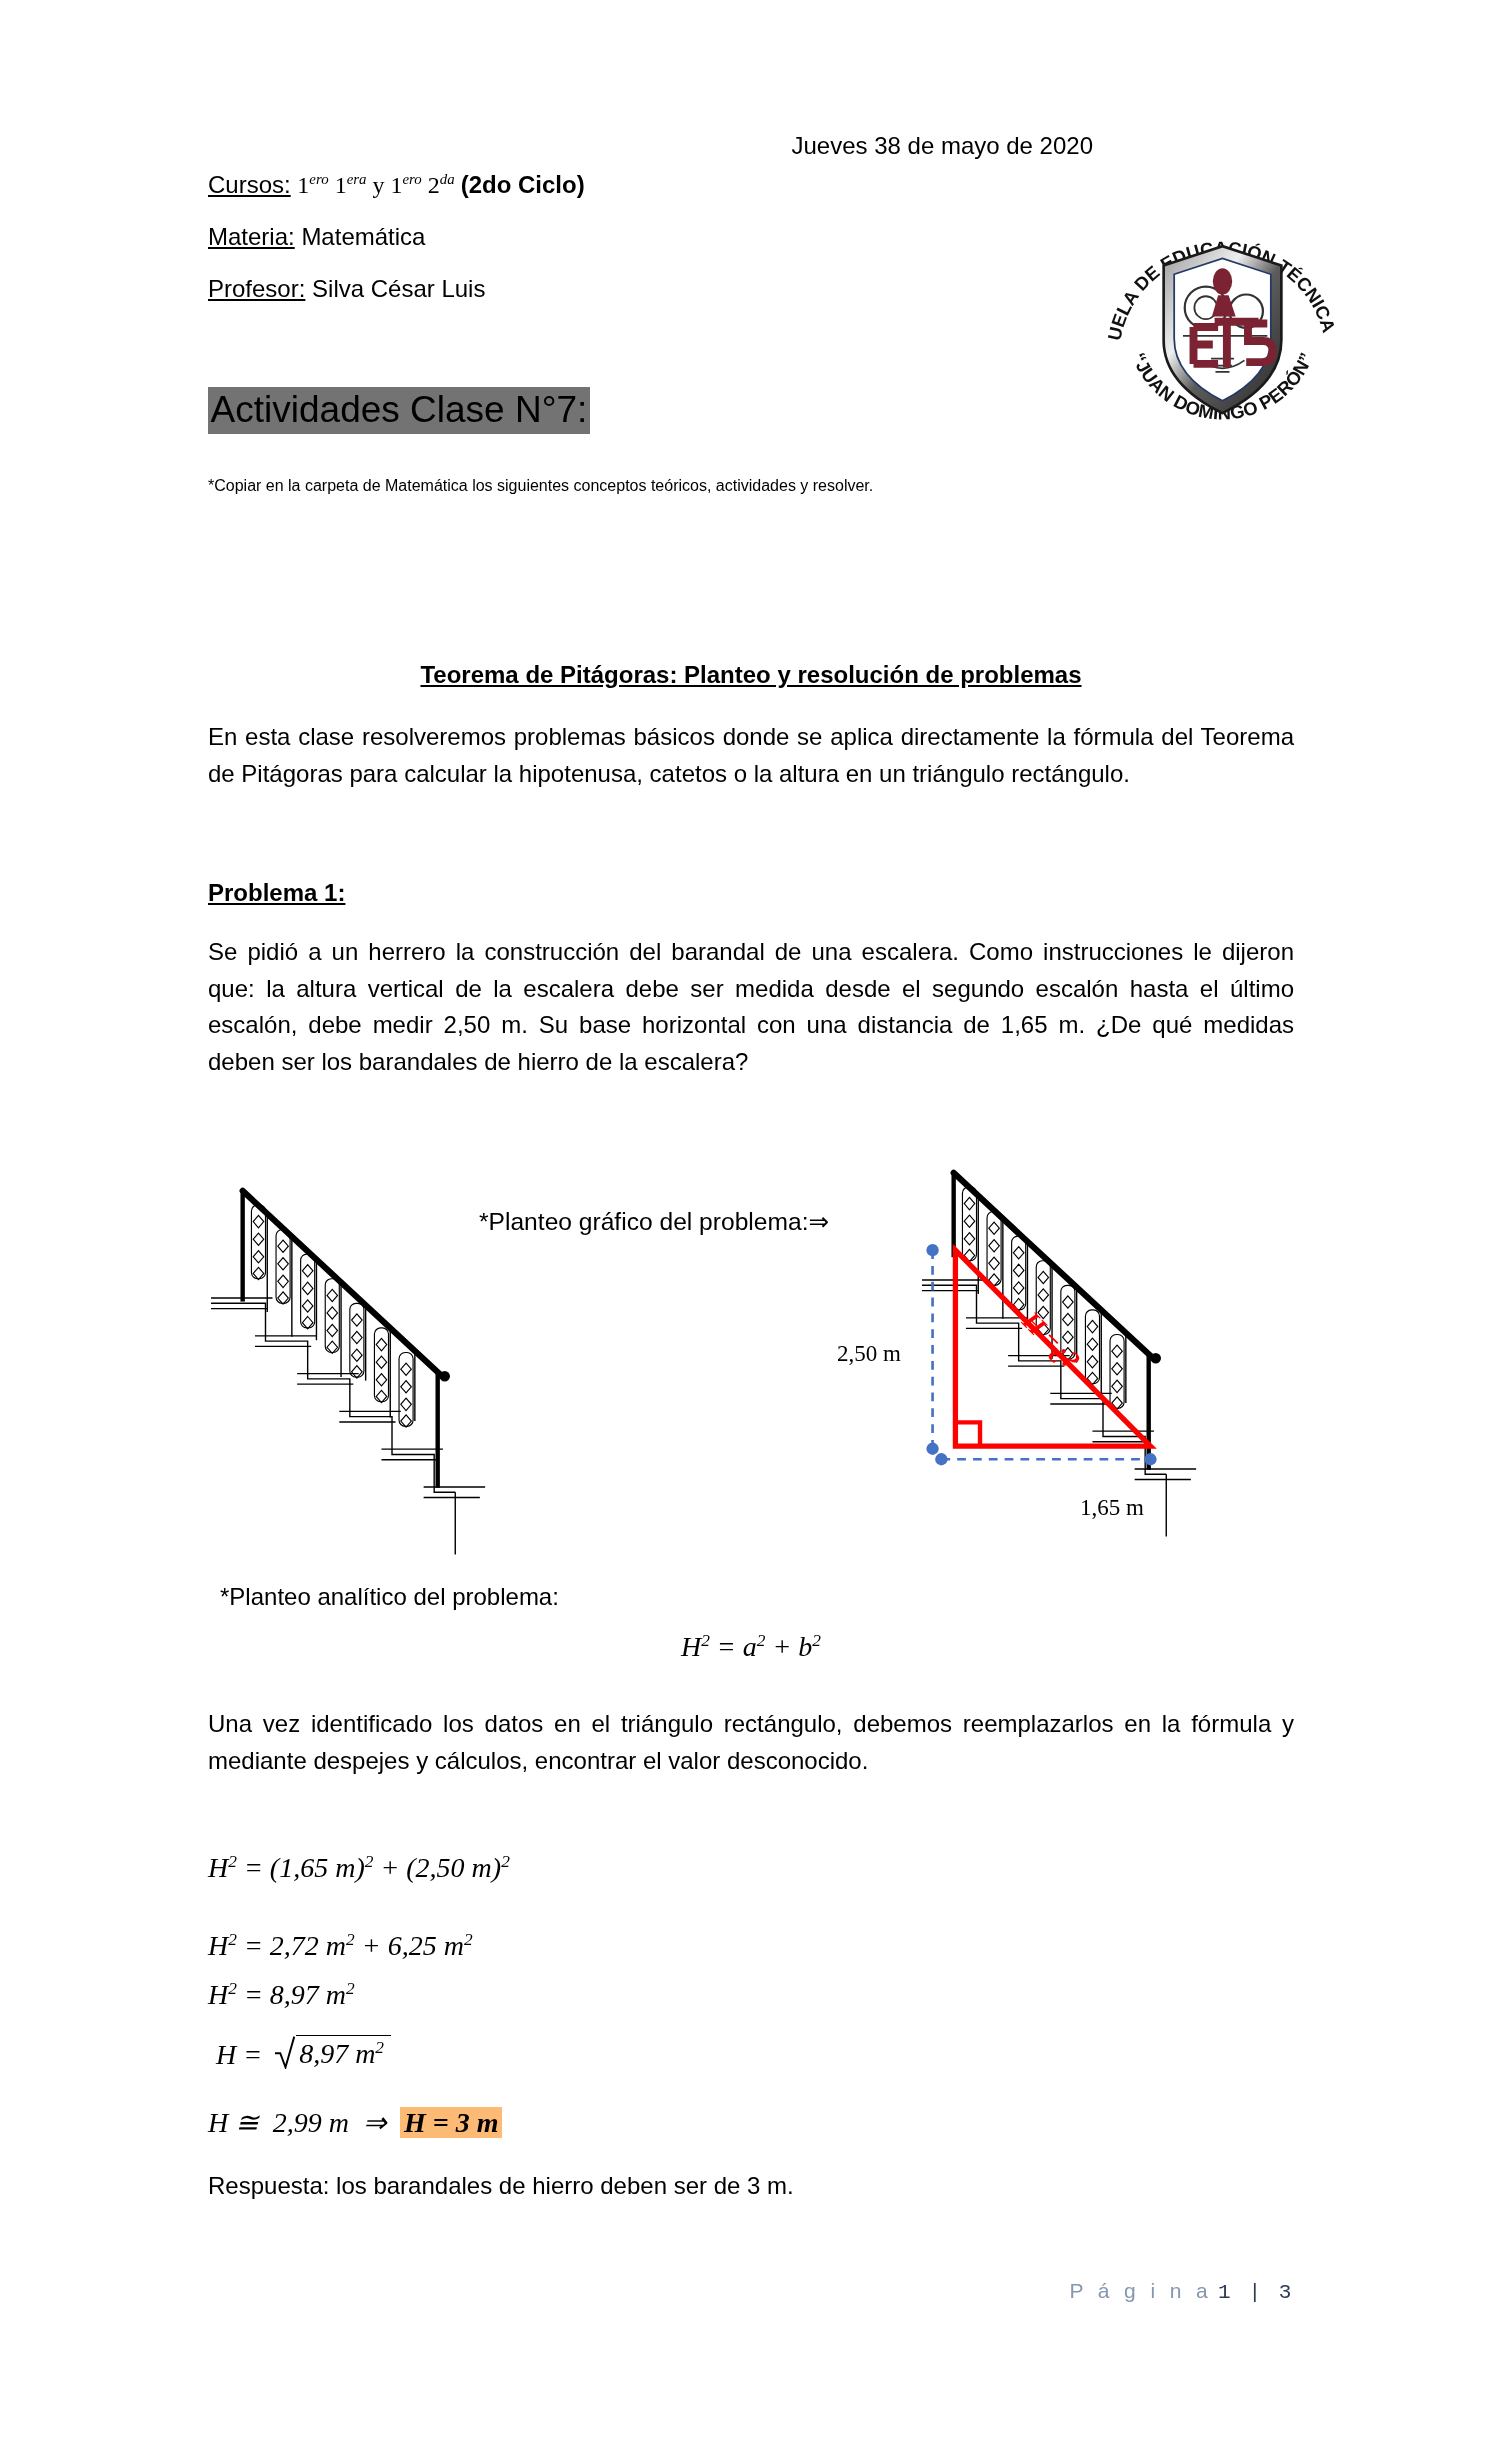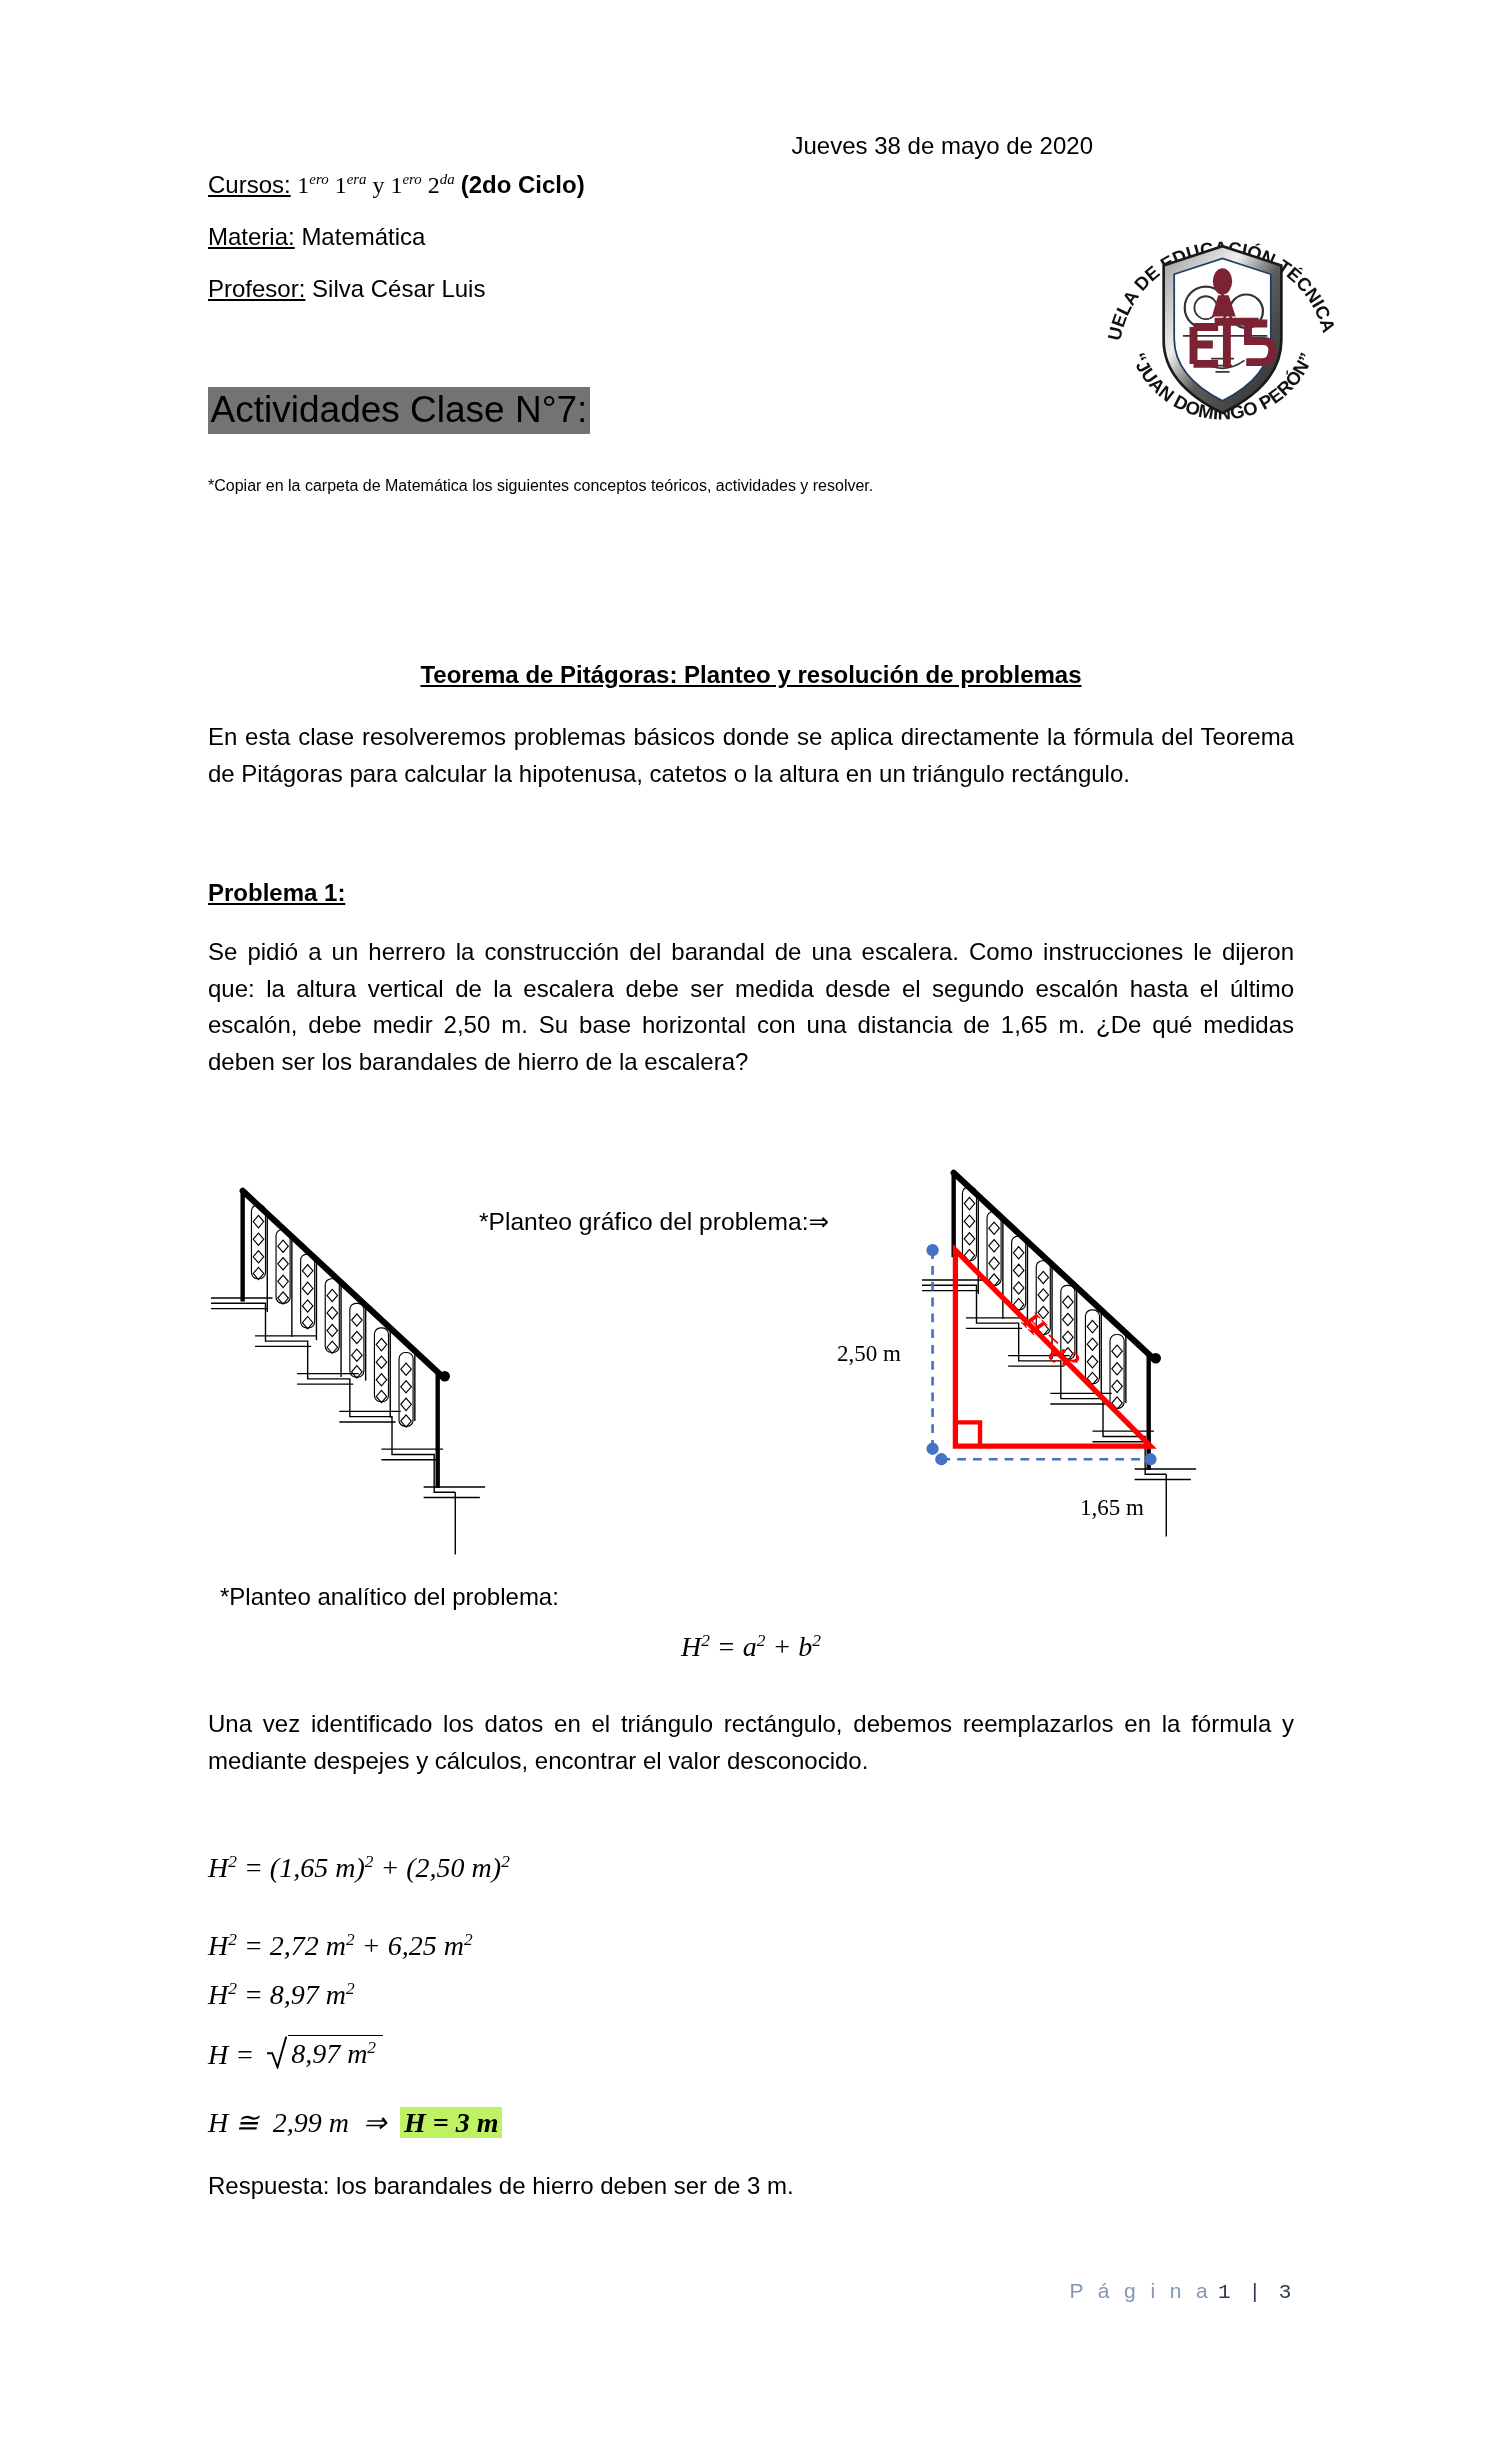--- a/index.html
+++ b/index.html
@@ -181,39 +181,39 @@
     position: absolute;
     left: 208px;
     font-family: "Liberation Serif", serif;
     font-style: italic;
     font-size: 28px;
     white-space: nowrap;
   }
   .eq.e1 { top: 1852px; }
   .eq.e2 { top: 1930px; }
   .eq.e3 { top: 1979px; }
-  .eq.e4 { top: 2034px; }
+  .eq.e4 { top: 2034px; margin-left: 8px; }
   .eq.e5 { top: 2106px; }
 
   .sqrt-wrap {
     display: inline-block;
     position: relative;
     padding-left: 5.3px;
   }
   .radical {
     display: inline-block;
     vertical-align: -5.3px;
     margin-right: -1.8px;
   }
   .radicand {
     display: inline-block;
     border-top: 1.8px solid #000;
     padding: 2.6px 7px 0 3.5px;
   }
-  .hl-yellow { background: #bef264; padding: 0 3.5px; }
+  .hl-yellow { background: #fdba74; padding: 0 3.5px; }
 
   .respuesta {
     position: absolute;
     left: 208px;
     top: 2172px;
     font-size: 24px;
   }
 
   .footer {
     position: absolute;

